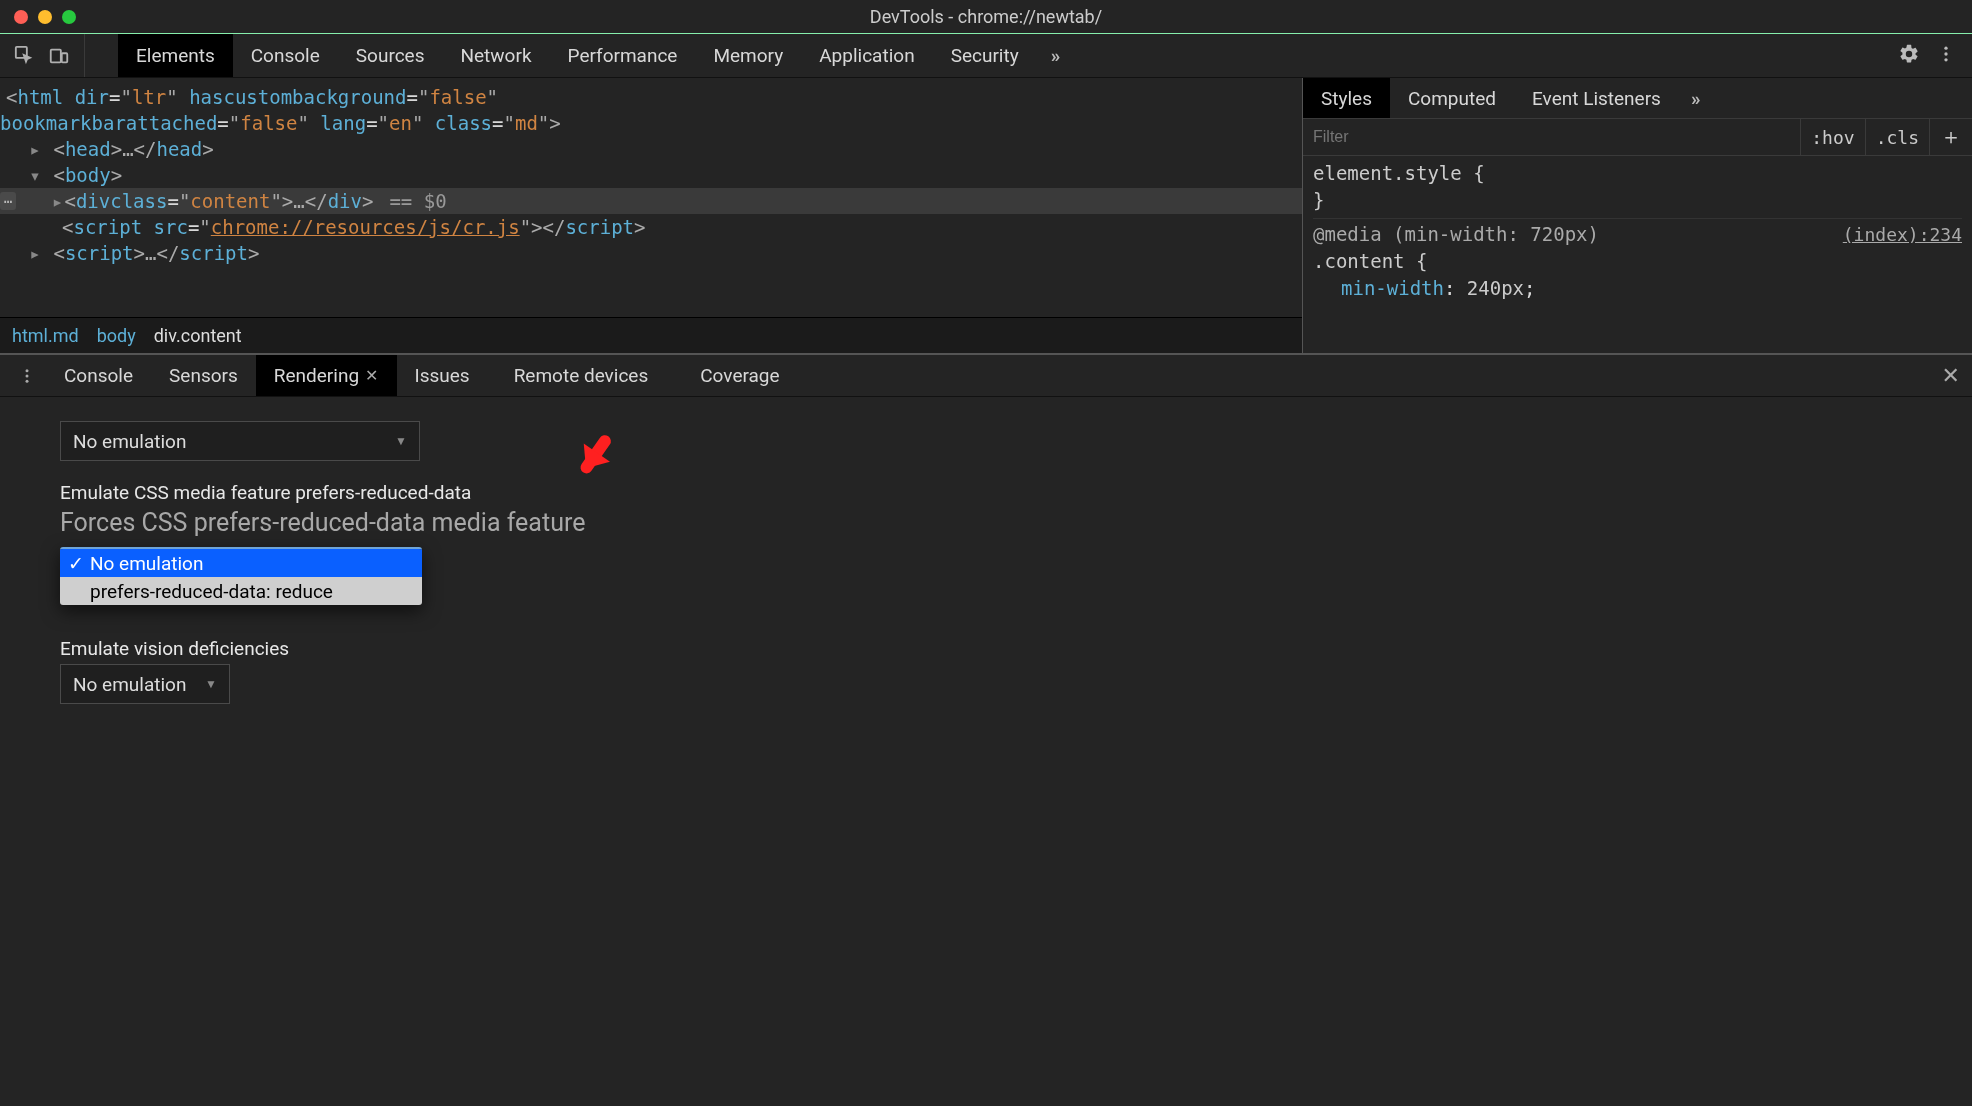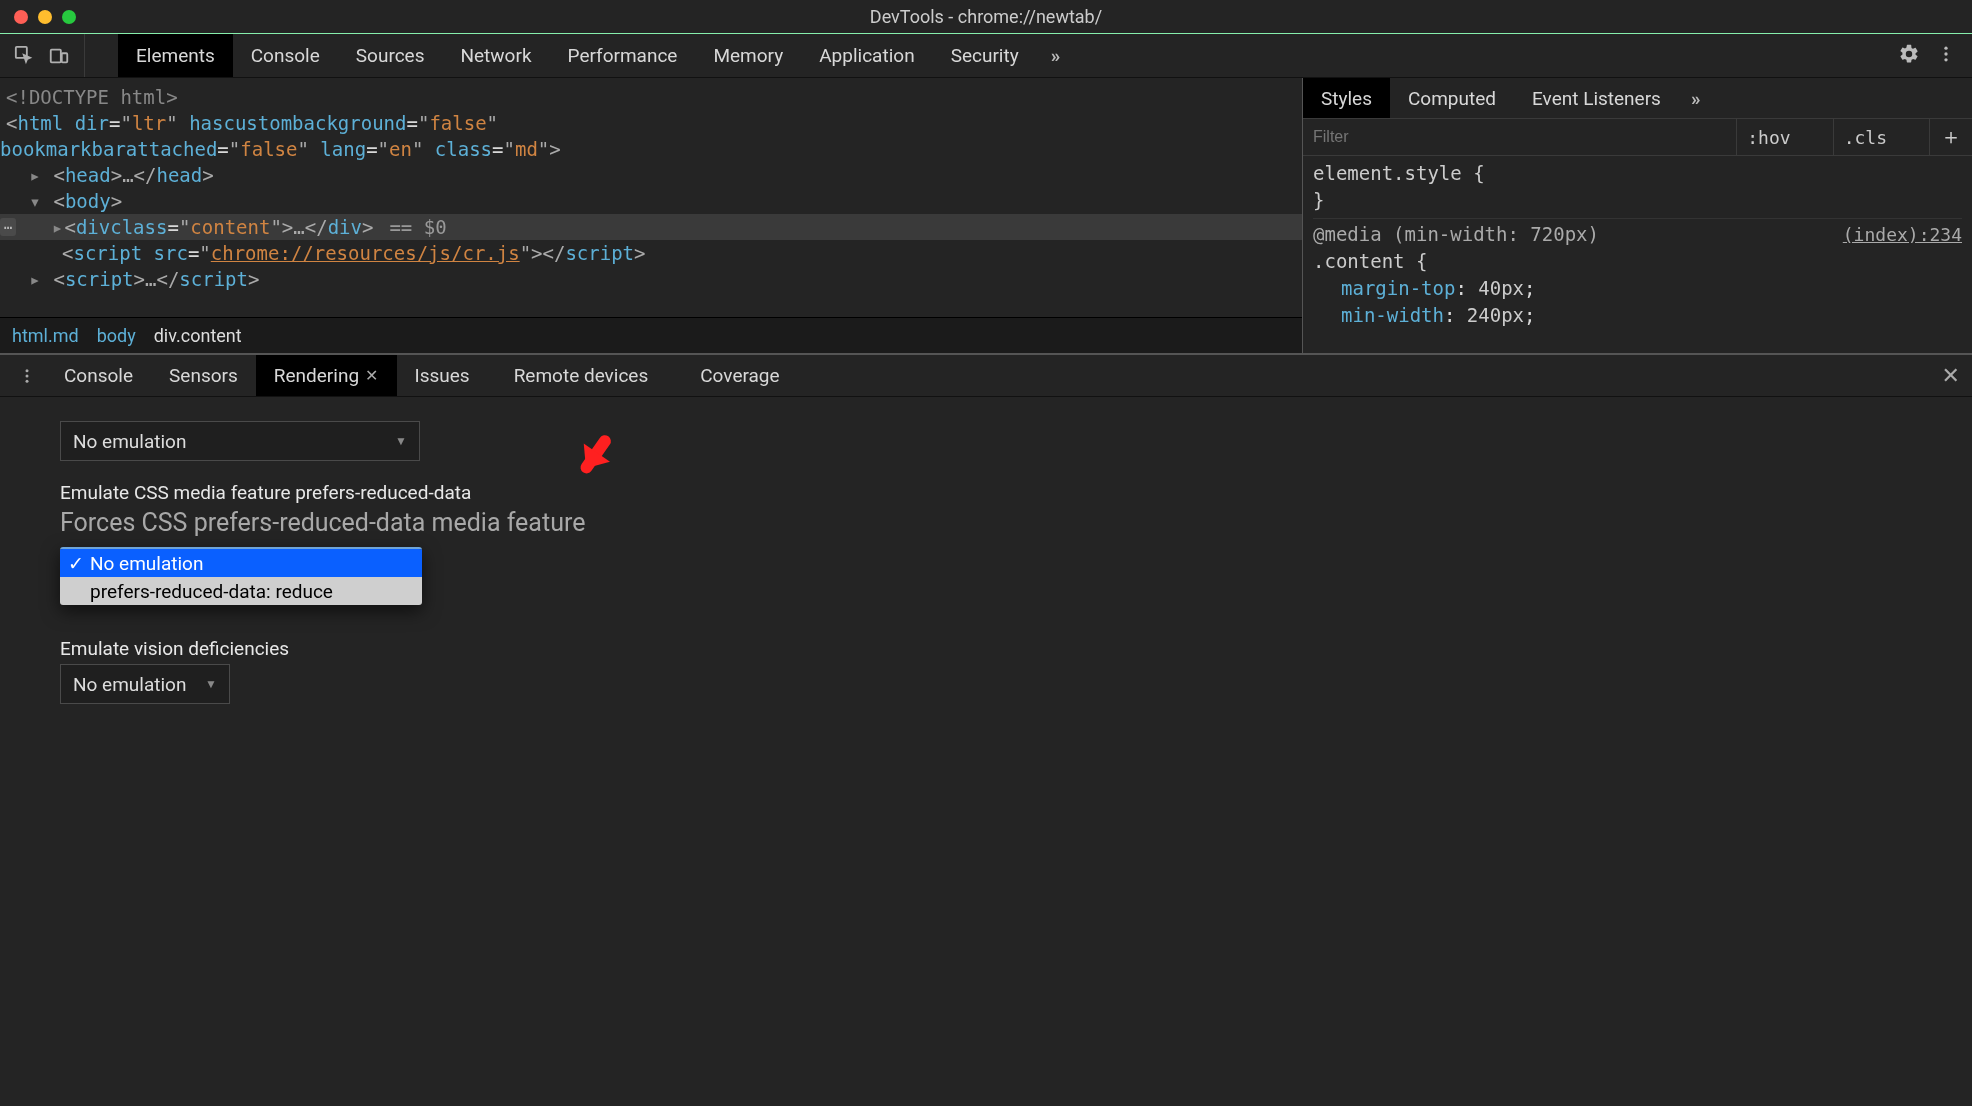--- a/index.html
+++ b/index.html
@@ -123,21 +123,20 @@
     font-size:18px;
   }
   .styles-filter input{
     flex:1;background:transparent;border:none;outline:none;color:#999;
     font-size:16px;padding:0 10px;height:100%;
   }
   .styles-filter .fbtn{
     padding:0 10px;color:#ccc;font-family:ui-monospace,Menlo,Consolas,monospace;
     border-left:1px solid var(--border);height:100%;display:flex;align-items:center;
     cursor:pointer;
-    margin-left:32px;
   }
   .styles-body{
     flex:1;overflow:hidden;font-size:19px;line-height:27px;padding:4px 10px;
     font-family:ui-monospace,Menlo,Consolas,monospace;
   }
   .srule{border-top:1px solid #333;margin-top:4px;padding-top:2px;position:relative;}
   .srule .link{position:absolute;right:0;top:2px;color:#aaa;text-decoration:underline;font-size:18px;}
   .sel{color:#ccc;}
   .media{color:#aaa;}
   .prop{padding-left:28px;}
@@ -265,21 +264,20 @@
           <circle cx="12" cy="19" r="2"></circle>
         </svg>
     </span>
   </div>
 </div>
 
 <div class="split">
 
   <div class="elements-pane">
     <div class="dom mono">
-      <div class="line"><span class="doctype">&lt;!DOCTYPE html&gt;</span></div>
       <div class="line">
         <span class="punc">&lt;</span><span class="tag">html</span>
         <span class="attr"> dir</span><span class="eq">=</span><span class="punc">"</span><span class="attrval">ltr</span><span class="punc">"</span>
         <span class="attr"> hascustombackground</span><span class="eq">=</span><span class="punc">"</span><span class="attrval">false</span><span class="punc">"</span>
       </div>
       <div class="line" style="padding-left:0">
         <span class="attr">bookmarkbarattached</span><span class="eq">=</span><span class="punc">"</span><span class="attrval">false</span><span class="punc">"</span>
         <span class="attr"> lang</span><span class="eq">=</span><span class="punc">"</span><span class="attrval">en</span><span class="punc">"</span>
         <span class="attr"> class</span><span class="eq">=</span><span class="punc">"</span><span class="attrval">md</span><span class="punc">"&gt;</span>
       </div>
@@ -349,21 +347,20 @@
         </div>
       <div class="fbtn" style="font-size:22px;font-family:inherit;">＋</div>
     </div>
     <div class="styles-body">
       <div><span class="sel">element.style {</span></div>
       <div><span class="sel">}</span></div>
       <div class="srule">
         <span class="media">@media (min-width: 720px)</span>
         <a class="link">(index):234</a>
         <div><span class="sel">.content {</span></div>
-        <div class="prop"><span class="pname">margin-top</span><span>: </span><span class="pval">40px</span><span>;</span></div>
         <div class="prop"><span class="pname">min-width</span><span>: </span><span class="pval">240px</span><span>;</span></div>
       </div>
     </div>
   </div>
 </div>
 
 <div class="drawer">
   <div class="drawer-tabs">
     <span class="kebab">
       <svg width="18" height="18" viewBox="0 0 24 24" fill="currentColor">

